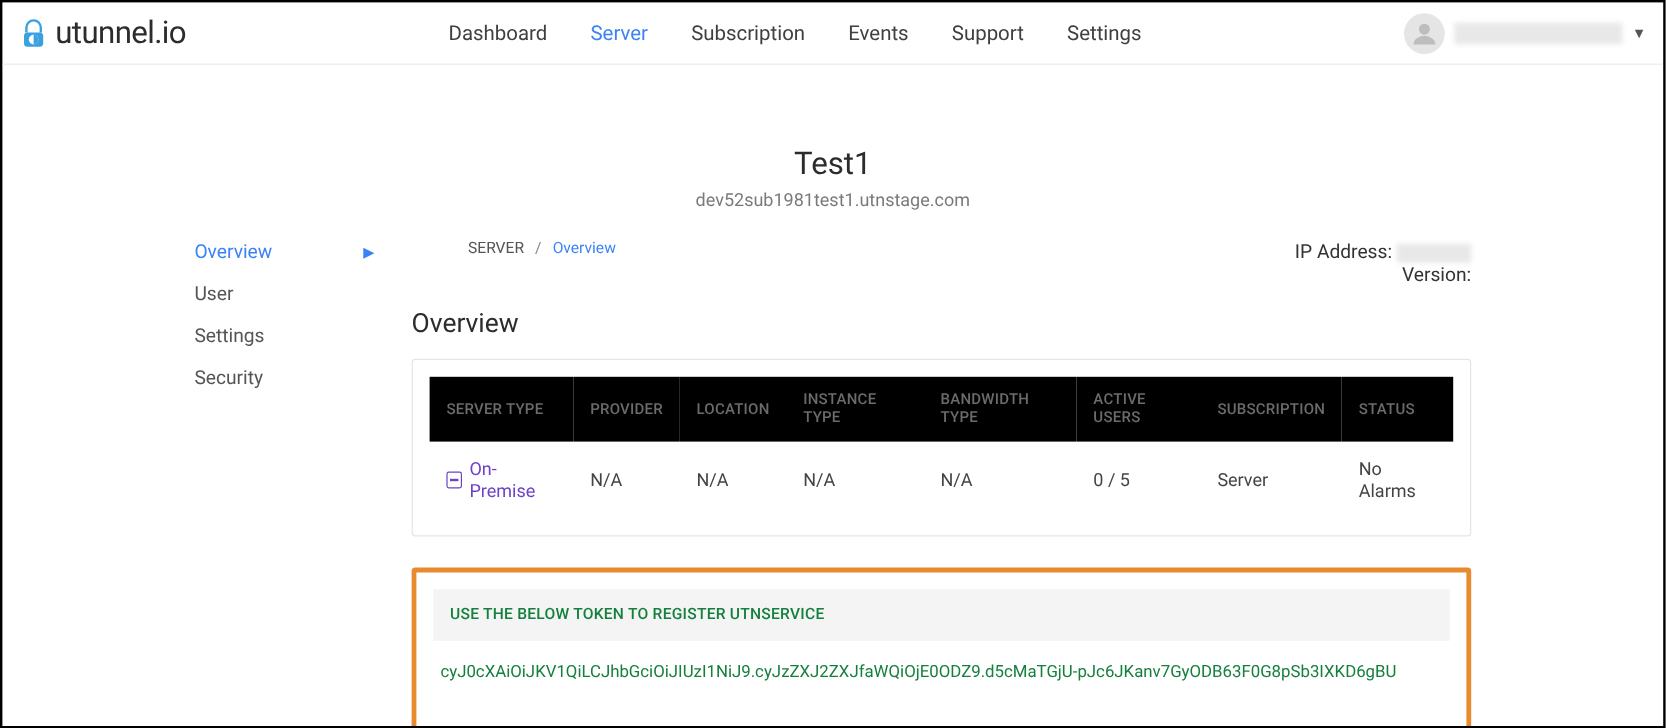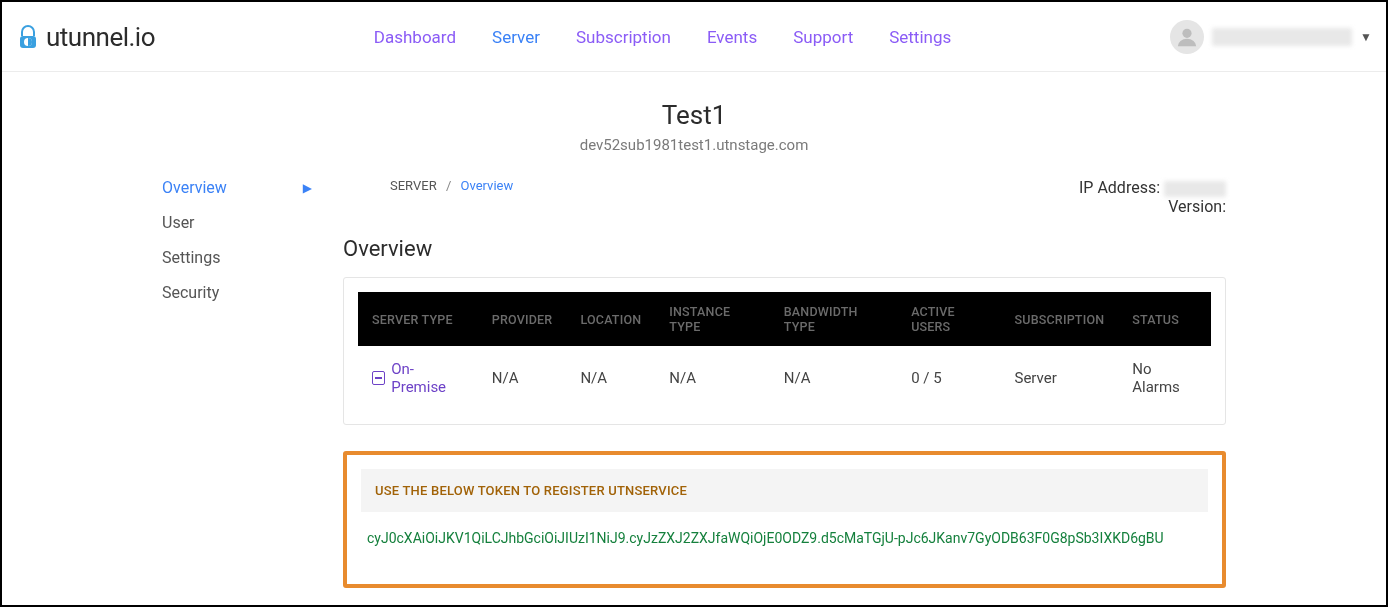--- a/index.html
+++ b/index.html
@@ -8,21 +8,21 @@
     background: #fff;
     color: #333;
     width: 1388px;
     height: 607px;
     border: 2px solid #000;
     overflow: hidden;
   }
   .topbar {
     display: flex;
     align-items: center;
-    height: 70px;
+    height: 52px;
     padding: 0 14px 0 14px;
     border-bottom: 1px solid #ececec;
   }
   .logo {
     display: flex;
     align-items: center;
     gap: 6px;
     font-size: 26px;
     font-weight: 400;
     color: #2c2c2c;
@@ -35,21 +35,21 @@
     align-items: center;
     justify-content: center;
   }
   .nav {
     display: flex;
     gap: 36px;
     margin: 0 auto;
     font-size: 17px;
   }
   .nav a {
-    color: #8b5cf6;
+    color: #404040;
     text-decoration: none;
     cursor: pointer;
   }
   .nav a.active { color: #3b82f6; }
   .user-area {
     display: flex;
     align-items: center;
     gap: 8px;
     cursor: pointer;
   }
@@ -75,20 +75,21 @@
   }
   .page {
     padding: 28px 160px 0 160px;
   }
   .page-title {
     text-align: center;
     font-size: 26px;
     font-weight: 400;
     color: #2c2c2c;
     margin-bottom: 6px;
+    margin-top: 40px;
   }
   .page-subtitle {
     text-align: center;
     font-size: 15px;
     color: #7a7a7a;
     margin-bottom: 24px;
   }
   .layout {
     display: flex;
     gap: 31px;
@@ -190,21 +191,21 @@
   }
   .token-card {
     border: 4px solid #e88b2e;
     border-radius: 3px;
     padding: 14px;
   }
   .token-header {
     background: #f4f4f4;
     padding: 14px;
     font-size: 13px;
-    color: #a16207;
+    color: #15803d;
     font-weight: 500;
     letter-spacing: 0.2px;
   }
   .token-value {
     padding: 18px 6px 24px 6px;
     font-size: 14px;
     color: #15803d;
     word-break: break-all;
   }
 </style>

